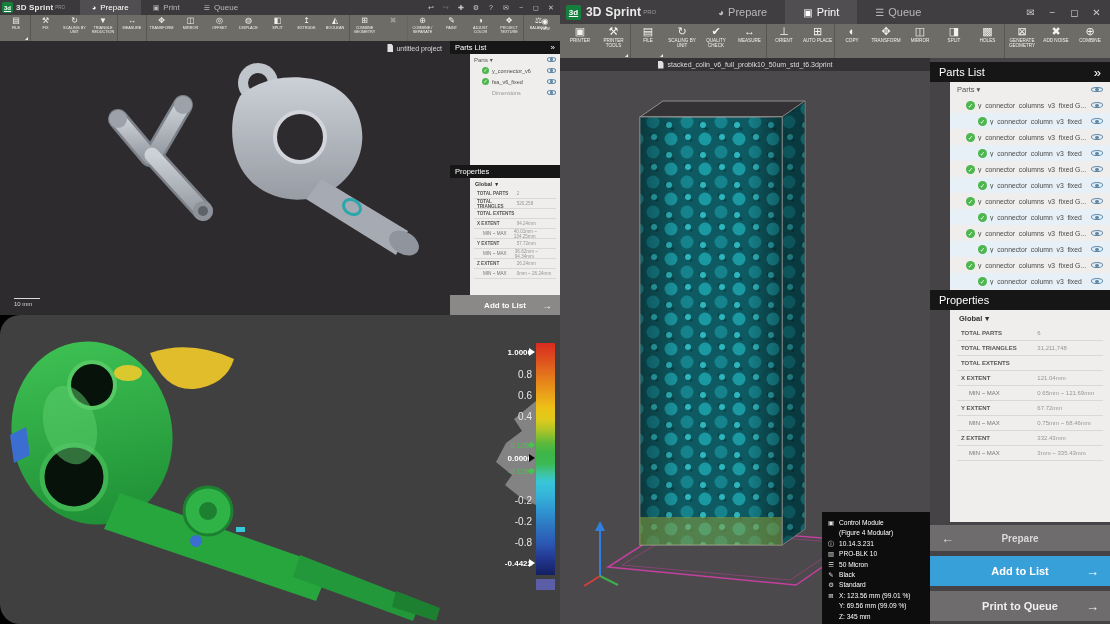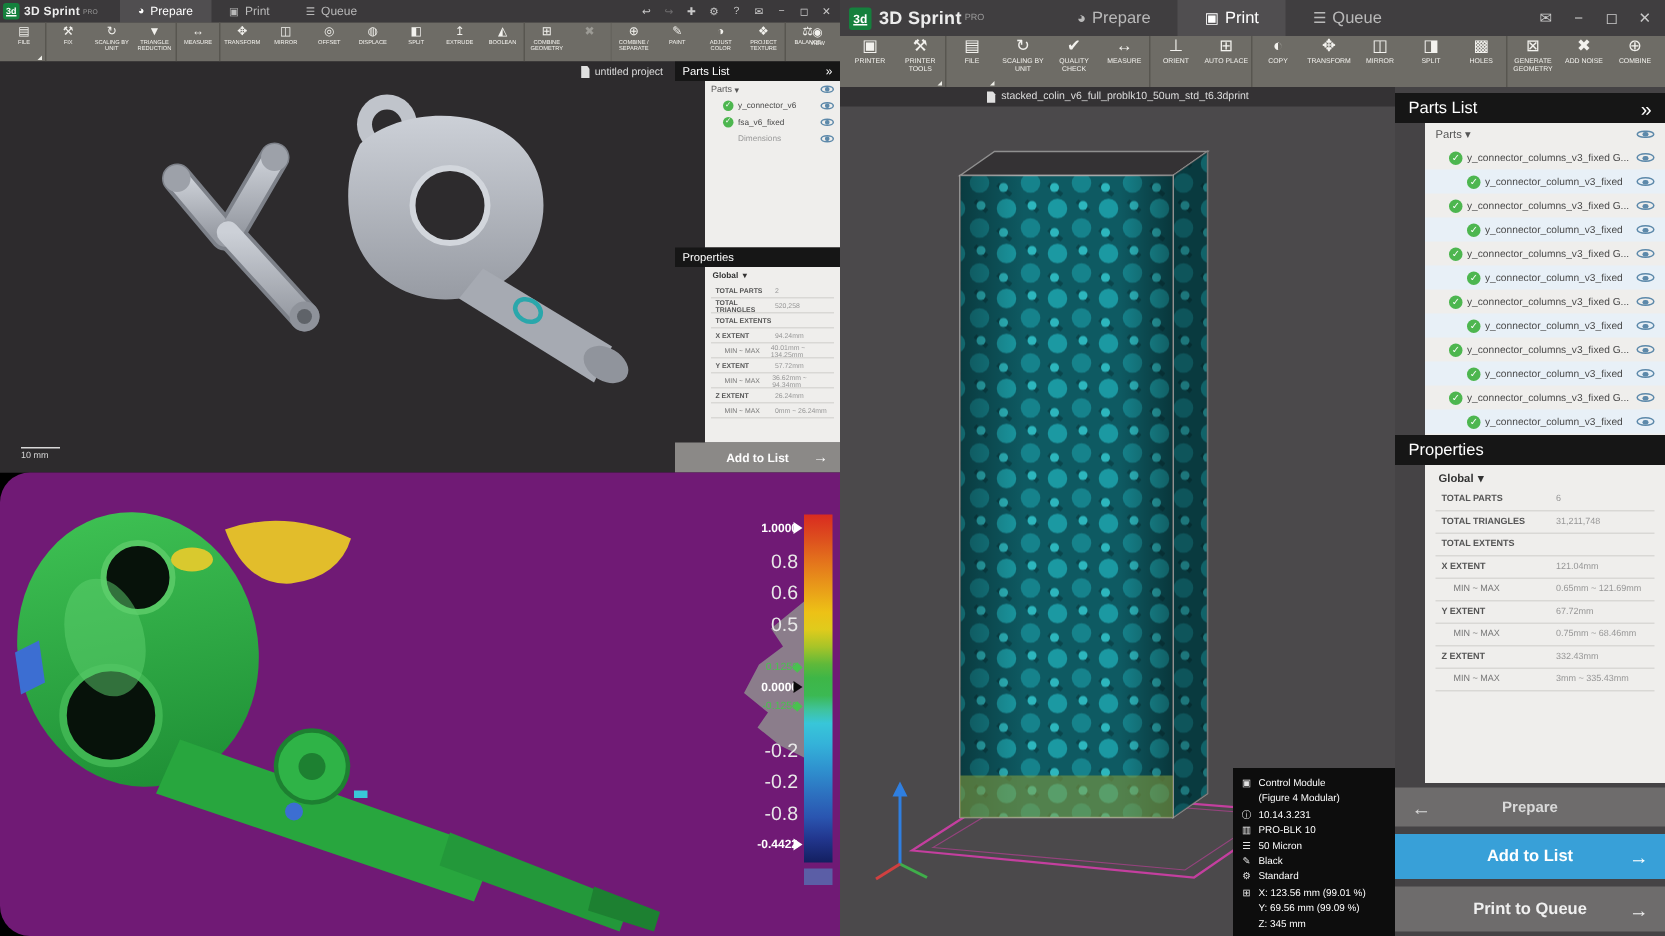--- a/index.html
+++ b/index.html
@@ -81,30 +81,30 @@
   .lw .scope-row{height:11px;padding:0 5px;font-size:5.5px;}
   .lw .krow{height:10px;margin:0 4px;}
   .lw .krow .k{width:52%;font-size:4.6px;padding-left:3px;}
   .lw .krow.sub .k{padding-left:9px;}
   .lw .krow .v{font-size:4.6px;}
   .lw .action-bar{position:absolute;left:0;right:0;bottom:0;height:20px;background:#8b8987;color:#fdfdfd;
                   display:flex;align-items:center;justify-content:center;font-size:8px;font-weight:bold;}
   .lw .action-bar .arr-r{position:absolute;right:8px;font-size:10px;}
 
   
-  .dv{position:absolute;left:0;top:315px;width:672px;height:309px;background:#701a75;border-radius:20px;}
+  .dv{position:absolute;left:0;top:315px;width:672px;height:309px;background:#404040;border-radius:20px;}
   .colorbar{position:absolute;left:488px;top:20px;width:72px;height:275px;}
   .cb-bar{position:absolute;left:48px;top:8px;width:19px;height:232px;
     background:linear-gradient(to bottom,
       #d92b20 0%,#dd4f1e 7%,#e4761c 14%,#e99b19 21%,#edc116 28%,#e0cb1c 33%,
       #a8c428 38%,#5fb93a 43%,#3eb647 47%,#3bb953 52%,#3fc39b 56%,#38c6d9 60%,
       #34b2d9 66%,#2f92cf 73%,#2d72c0 80%,#2a55b0 87%,#22378f 93%,#131f60 100%);}
   .cb-oob{position:absolute;left:48px;top:244px;width:19px;height:11px;background:#5b5ea6;}
   .cb-tick{position:absolute;left:0;width:100%;height:0;}
-  .cb-label{position:absolute;right:28px;transform:translateY(-50%);font-size:13px;color:#e8e8e8;white-space:nowrap;}
+  .cb-label{position:absolute;right:28px;transform:translateY(-50%);font-size:10px;color:#e8e8e8;white-space:nowrap;}
   .cb-tick.major .cb-label{font-size:8px;font-weight:bold;color:#fff;}
   .cb-tick.green .cb-label{color:var(--c-tick_green,#49c24f);font-size:7px;}
   .cb-marker{position:absolute;left:41px;transform:translateY(-50%);}
   .cb-tick.mw .cb-marker{width:0;height:0;border-left:6px solid #fff;border-top:4px solid transparent;border-bottom:4px solid transparent;}
   .cb-tick.mb .cb-marker{width:0;height:0;border-left:6px solid #0a0a0a;border-top:4px solid transparent;border-bottom:4px solid transparent;}
   .cb-tick.green .cb-marker{width:5px;height:5px;background:var(--c-tick_green,#49c24f);transform:translateY(-50%) rotate(45deg);}
 
   
   .rw{position:absolute;left:560px;top:0;width:550px;height:624px;background:#454345;}
   .rw .titlebar{height:24px;background:#403e40;}
@@ -504,21 +504,21 @@
           <span class="cb-label">0.8</span>
           <span class="cb-marker"></span>
         </div>
 
         <div class="cb-tick" style="top: 59.6727px;">
           <span class="cb-label">0.6</span>
           <span class="cb-marker"></span>
         </div>
 
         <div class="cb-tick" style="top: 80.7636px;">
-          <span class="cb-label">0.5</span>
+          <span class="cb-label">0.4</span>
           <span class="cb-marker"></span>
         </div>
 
         <div class="cb-tick green" style="top: 109.764px;">
           <span class="cb-label">0.1250</span>
           <span class="cb-marker"></span>
         </div>
 
         <div class="cb-tick major mb" style="top: 122.945px;">
           <span class="cb-label">0.0000</span>

